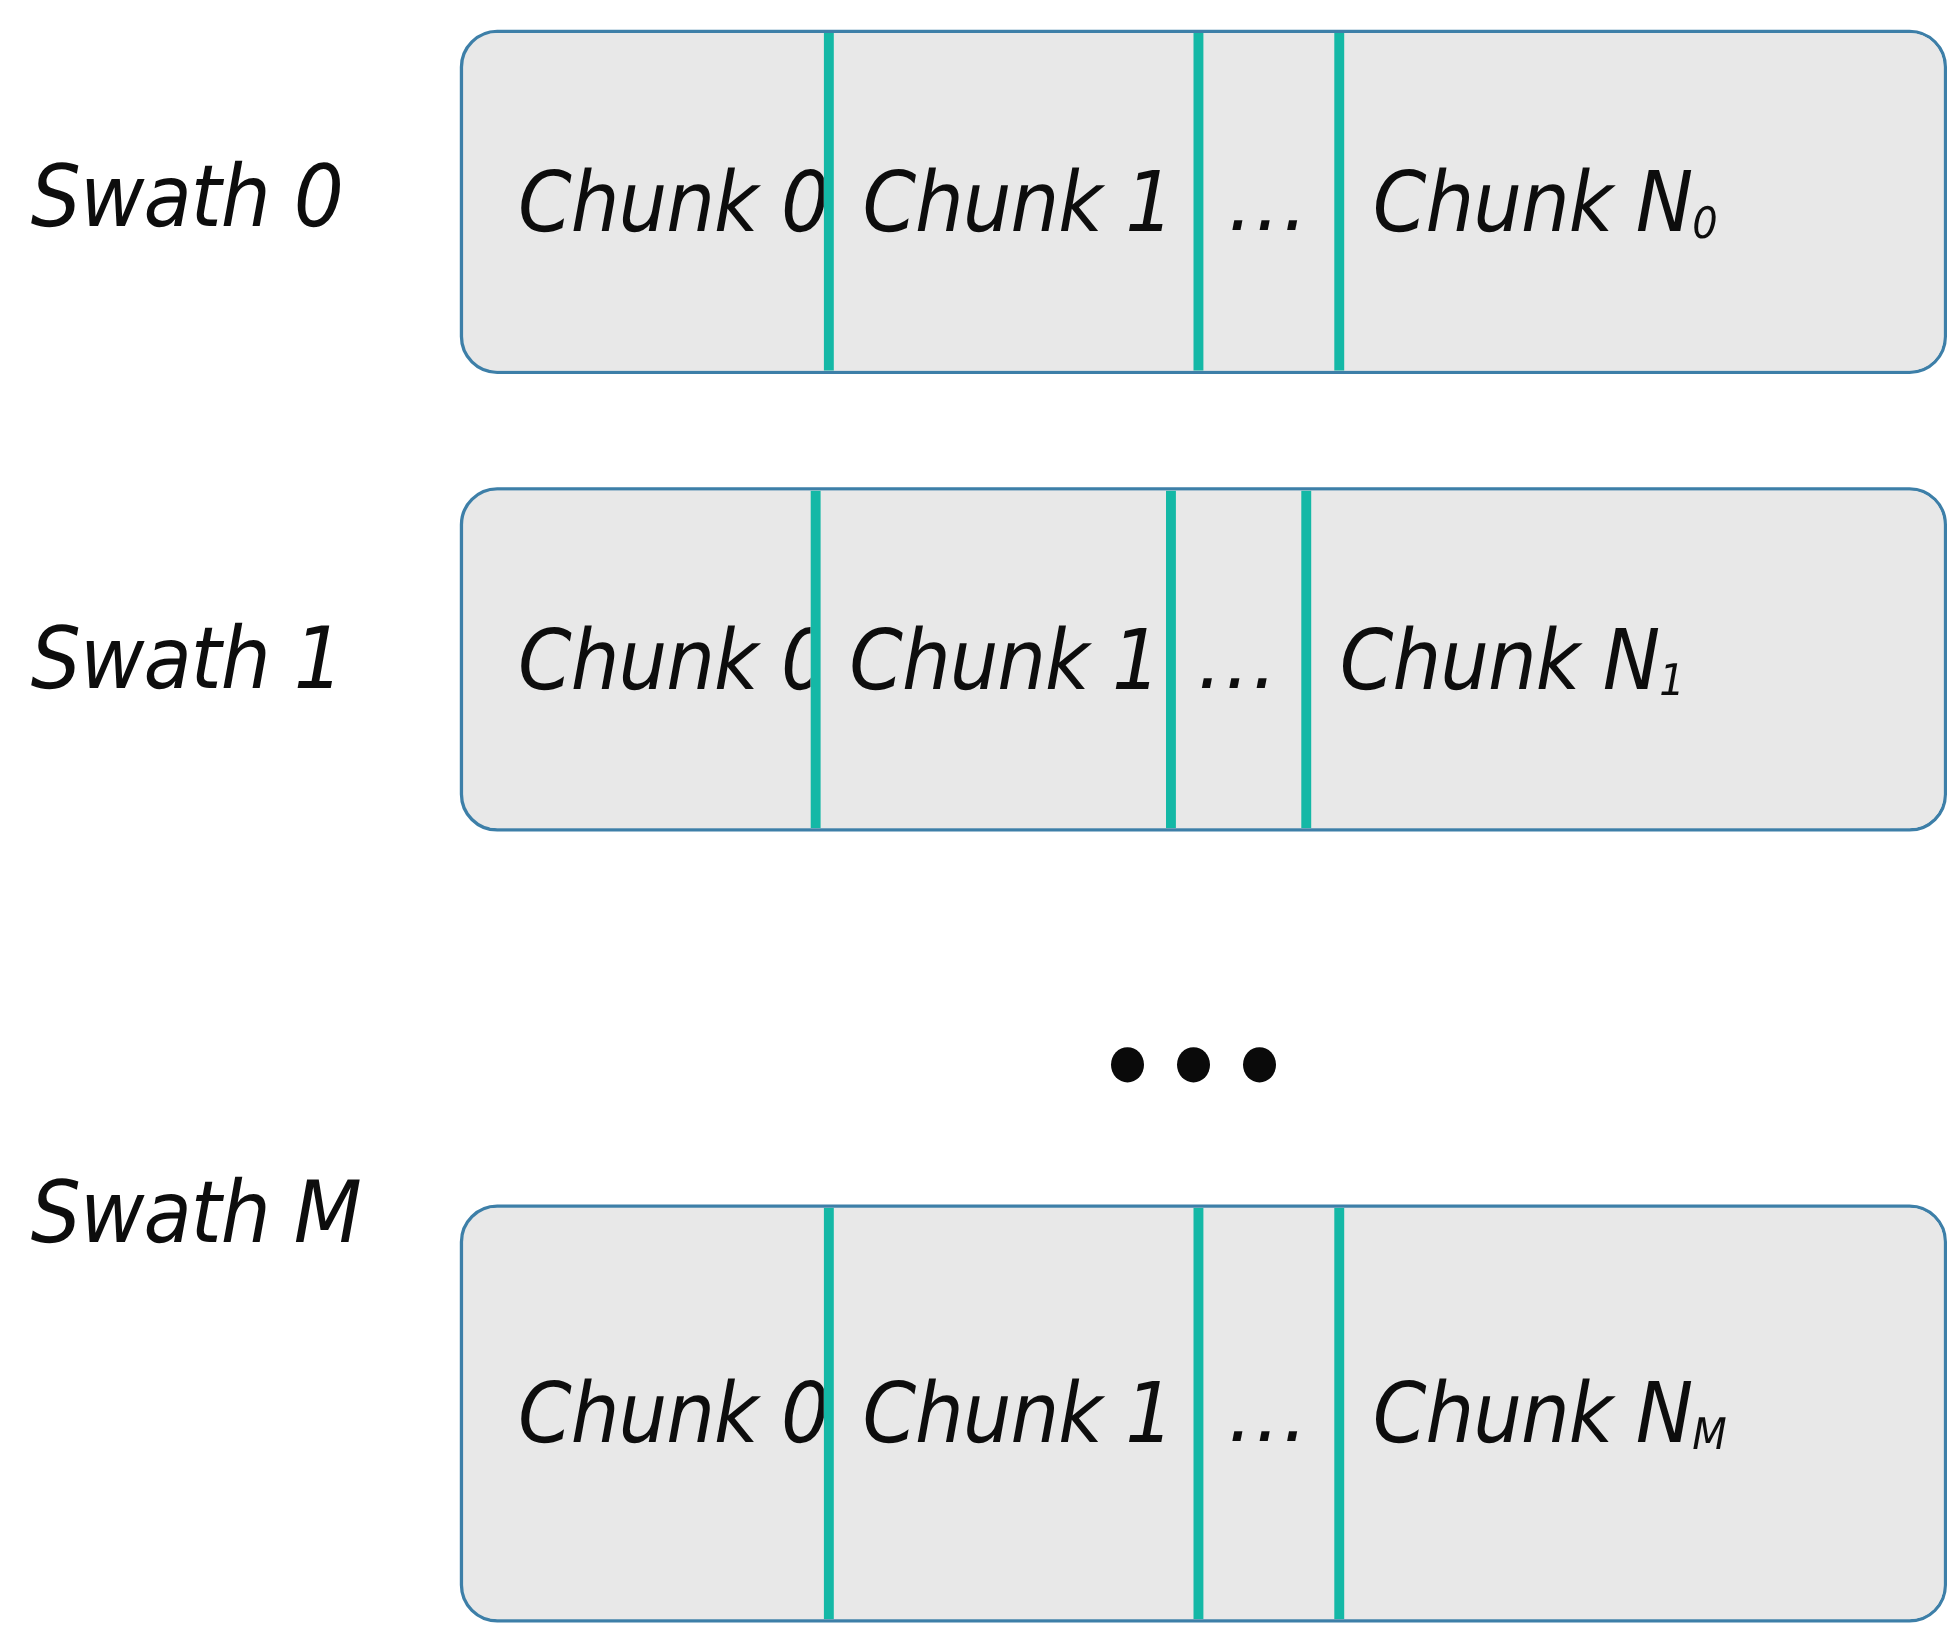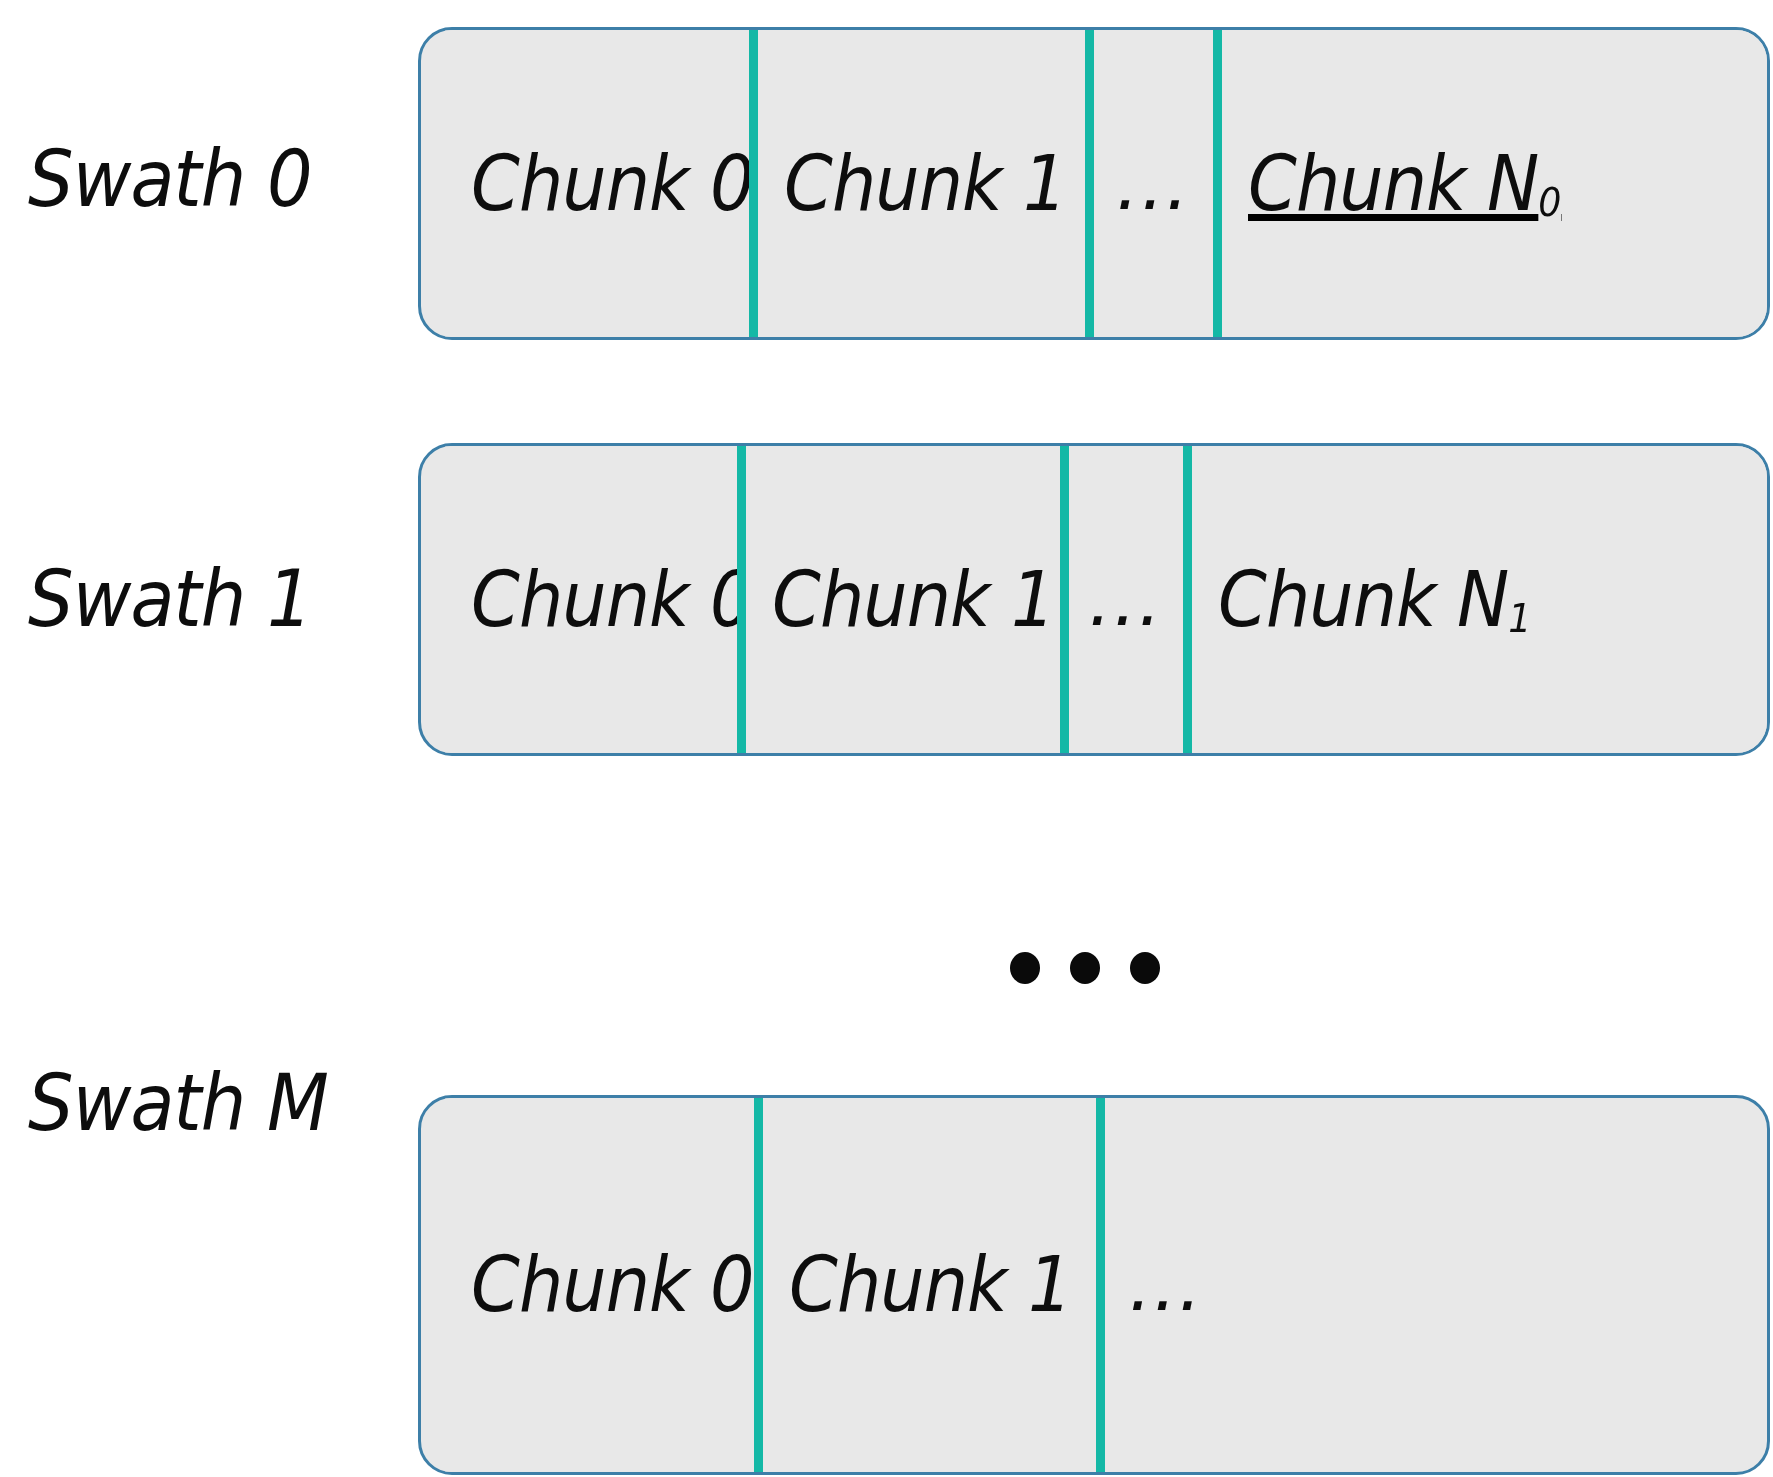--- a/index.html
+++ b/index.html
@@ -118,21 +118,21 @@
   <div class="swath-bar" style="left:418px; top:27px; width:1352px; height:313px;">
     <div class="chunk-cell" style="width:309px;">
       <span class="chunk-text"><span>Chunk 0</span><sub></sub></span>
     </div>
     <div class="chunk-cell" style="width:342px;">
       <span class="chunk-text"><span>Chunk 1</span><sub></sub></span>
     </div>
     <div class="chunk-cell ellipsis-cell" style="width:131px;">
       <span class="chunk-text"><span>...</span><sub></sub></span>
     </div>
-    <div class="chunk-cell" style="width:564px;text-decoration:underline;">
+    <div class="chunk-cell" style="width:564px;">
       <span class="chunk-text"><span>Chunk N</span><sub>0</sub></span>
     </div>
   </div>
 
   <div class="swath-label" style="left:28px; top:560px;">Swath 1</div>
 
   <div class="swath-bar" style="left:418px; top:443px; width:1352px; height:313px;">
     <div class="chunk-cell" style="width:309px;">
       <span class="chunk-text"><span>Chunk 0</span><sub></sub></span>
     </div>
@@ -158,15 +158,18 @@
   <div class="swath-bar" style="left:418px; top:1095px; width:1352px; height:380px;">
     <div class="chunk-cell" style="width:309px;">
       <span class="chunk-text"><span>Chunk 0</span><sub></sub></span>
     </div>
     <div class="chunk-cell" style="width:342px;">
       <span class="chunk-text"><span>Chunk 1</span><sub></sub></span>
     </div>
     <div class="chunk-cell ellipsis-cell" style="width:131px;">
       <span class="chunk-text"><span>...</span><sub></sub></span>
     </div>
+    <div class="chunk-cell" style="width:564px;">
+      <span class="chunk-text"><span>Chunk N</span><sub>M</sub></span>
+    </div>
   </div>
 
 </div>
 
 </body></html>

